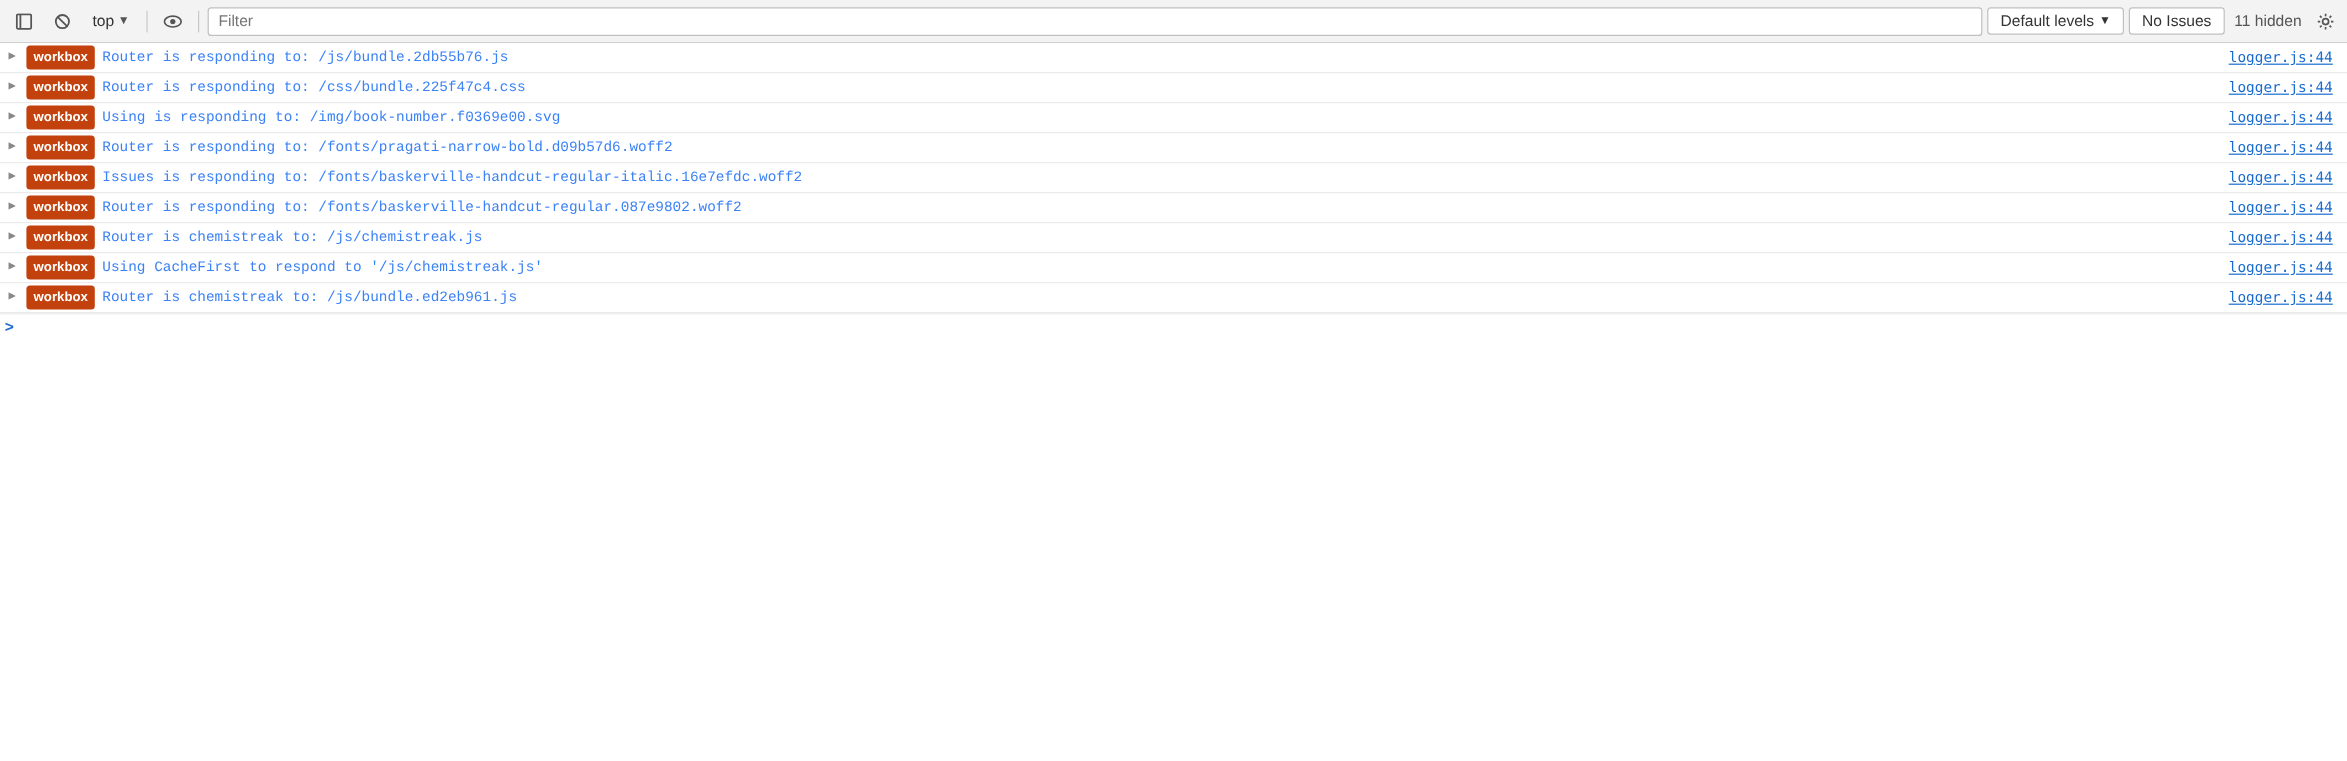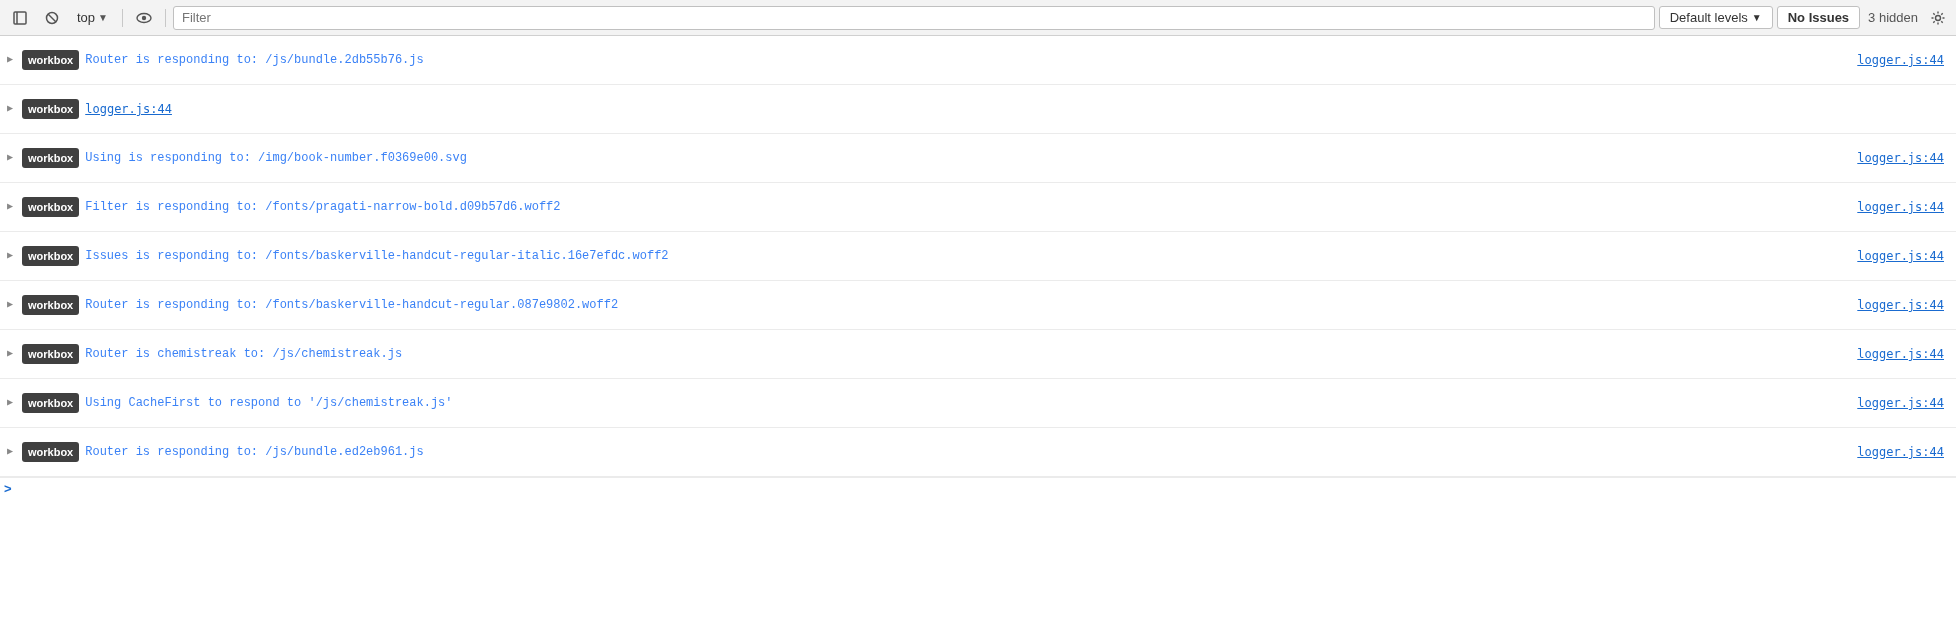--- a/index.html
+++ b/index.html
@@ -84,21 +84,20 @@
       display: flex;
       align-items: center;
       padding: 3px 10px;
       border: 1px solid #c0c0c0;
       border-radius: 3px;
       background: white;
       cursor: pointer;
       font-size: 13px;
       color: #333;
       white-space: nowrap;
-      font-weight: bold;
     }
     .hidden-count {
       font-size: 13px;
       color: #555;
       padding: 0 4px;
       white-space: nowrap;
     }
     .settings-btn {
       display: flex;
       align-items: center;
@@ -136,27 +135,27 @@
       align-items: center;
       justify-content: center;
       color: #888;
       font-size: 10px;
       cursor: pointer;
       padding-left: 4px;
     }
 
     .workbox-badge {
       display: inline-block;
-      background: #404040;
+      background: #c2410c;
       color: white;
       font-size: 11px;
       font-weight: bold;
       border-radius: 3px;
       padding: 1px 6px;
-      margin: 12px 6px;
+      margin: 0 6px;
       white-space: nowrap;
       font-family: -apple-system, Arial, sans-serif;
     }
 
     .log-message {
       flex: 1;
       color: #3b82f6;
       white-space: nowrap;
       overflow: hidden;
       text-overflow: ellipsis;
@@ -216,51 +215,52 @@
   </button>
   <div class="toolbar-divider"></div>
   <input class="filter-input" type="text" placeholder="Filter" style="">
   <button class="levels-btn">
     <span>Default levels</span>
     <span class="arrow">▼</span>
   </button>
   <button class="no-issues-btn">
     <span>No Issues</span>
   </button>
-  <span class="hidden-count">3 hidden</span>
+  <span class="hidden-count">11 hidden</span>
   <button class="settings-btn">
     <svg width="16" height="16" viewBox="0 0 16 16" fill="none" stroke="#555" stroke-width="1.4">
       <circle cx="8" cy="8" r="2.5"></circle>
       <path d="M8 1.5v2M8 12.5v2M1.5 8h2M12.5 8h2M3.3 3.3l1.4 1.4M11.3 11.3l1.4 1.4M3.3 12.7l1.4-1.4M11.3 4.7l1.4-1.4"></path>
     </svg>
   </button>
 </div>
 
 <div class="log-area" id="log-area">
     <div class="log-row">
       <span class="expand-arrow">▶</span>
       <span class="workbox-badge">workbox</span>
       <span class="log-message">Router is responding to: /js/bundle.2db55b76.js</span>
       <span class="log-source">logger.js:44</span>
     </div>
     <div class="log-row">
       <span class="expand-arrow">▶</span>
       <span class="workbox-badge">workbox</span>
+      <span class="log-message">Router is responding to: /css/bundle.225f47c4.css</span>
       <span class="log-source">logger.js:44</span>
     </div>
     <div class="log-row">
       <span class="expand-arrow">▶</span>
       <span class="workbox-badge">workbox</span>
       <span class="log-message">Using is responding to: /img/book-number.f0369e00.svg</span>
       <span class="log-source">logger.js:44</span>
     </div>
     <div class="log-row">
       <span class="expand-arrow">▶</span>
       <span class="workbox-badge">workbox</span>
-      <span class="log-message">Filter is responding to: /fonts/pragati-narrow-bold.d09b57d6.woff2</span>
+      <span class="log-message">Router is responding to: /fonts/pragati-narrow-bold.d09b57d6.woff2</span>
       <span class="log-source">logger.js:44</span>
     </div>
     <div class="log-row">
       <span class="expand-arrow">▶</span>
       <span class="workbox-badge">workbox</span>
       <span class="log-message">Issues is responding to: /fonts/baskerville-handcut-regular-italic.16e7efdc.woff2</span>
       <span class="log-source">logger.js:44</span>
     </div>
     <div class="log-row">
       <span class="expand-arrow">▶</span>
@@ -276,20 +276,20 @@
     </div>
     <div class="log-row">
       <span class="expand-arrow">▶</span>
       <span class="workbox-badge">workbox</span>
       <span class="log-message">Using CacheFirst to respond to '/js/chemistreak.js'</span>
       <span class="log-source">logger.js:44</span>
     </div>
     <div class="log-row">
       <span class="expand-arrow">▶</span>
       <span class="workbox-badge">workbox</span>
-      <span class="log-message">Router is responding to: /js/bundle.ed2eb961.js</span>
+      <span class="log-message">Router is chemistreak to: /js/bundle.ed2eb961.js</span>
       <span class="log-source">logger.js:44</span>
     </div>
   </div>
 
 <div class="prompt-row">
   <span class="prompt-arrow">&gt;</span>
 </div>
 
 </body></html>

